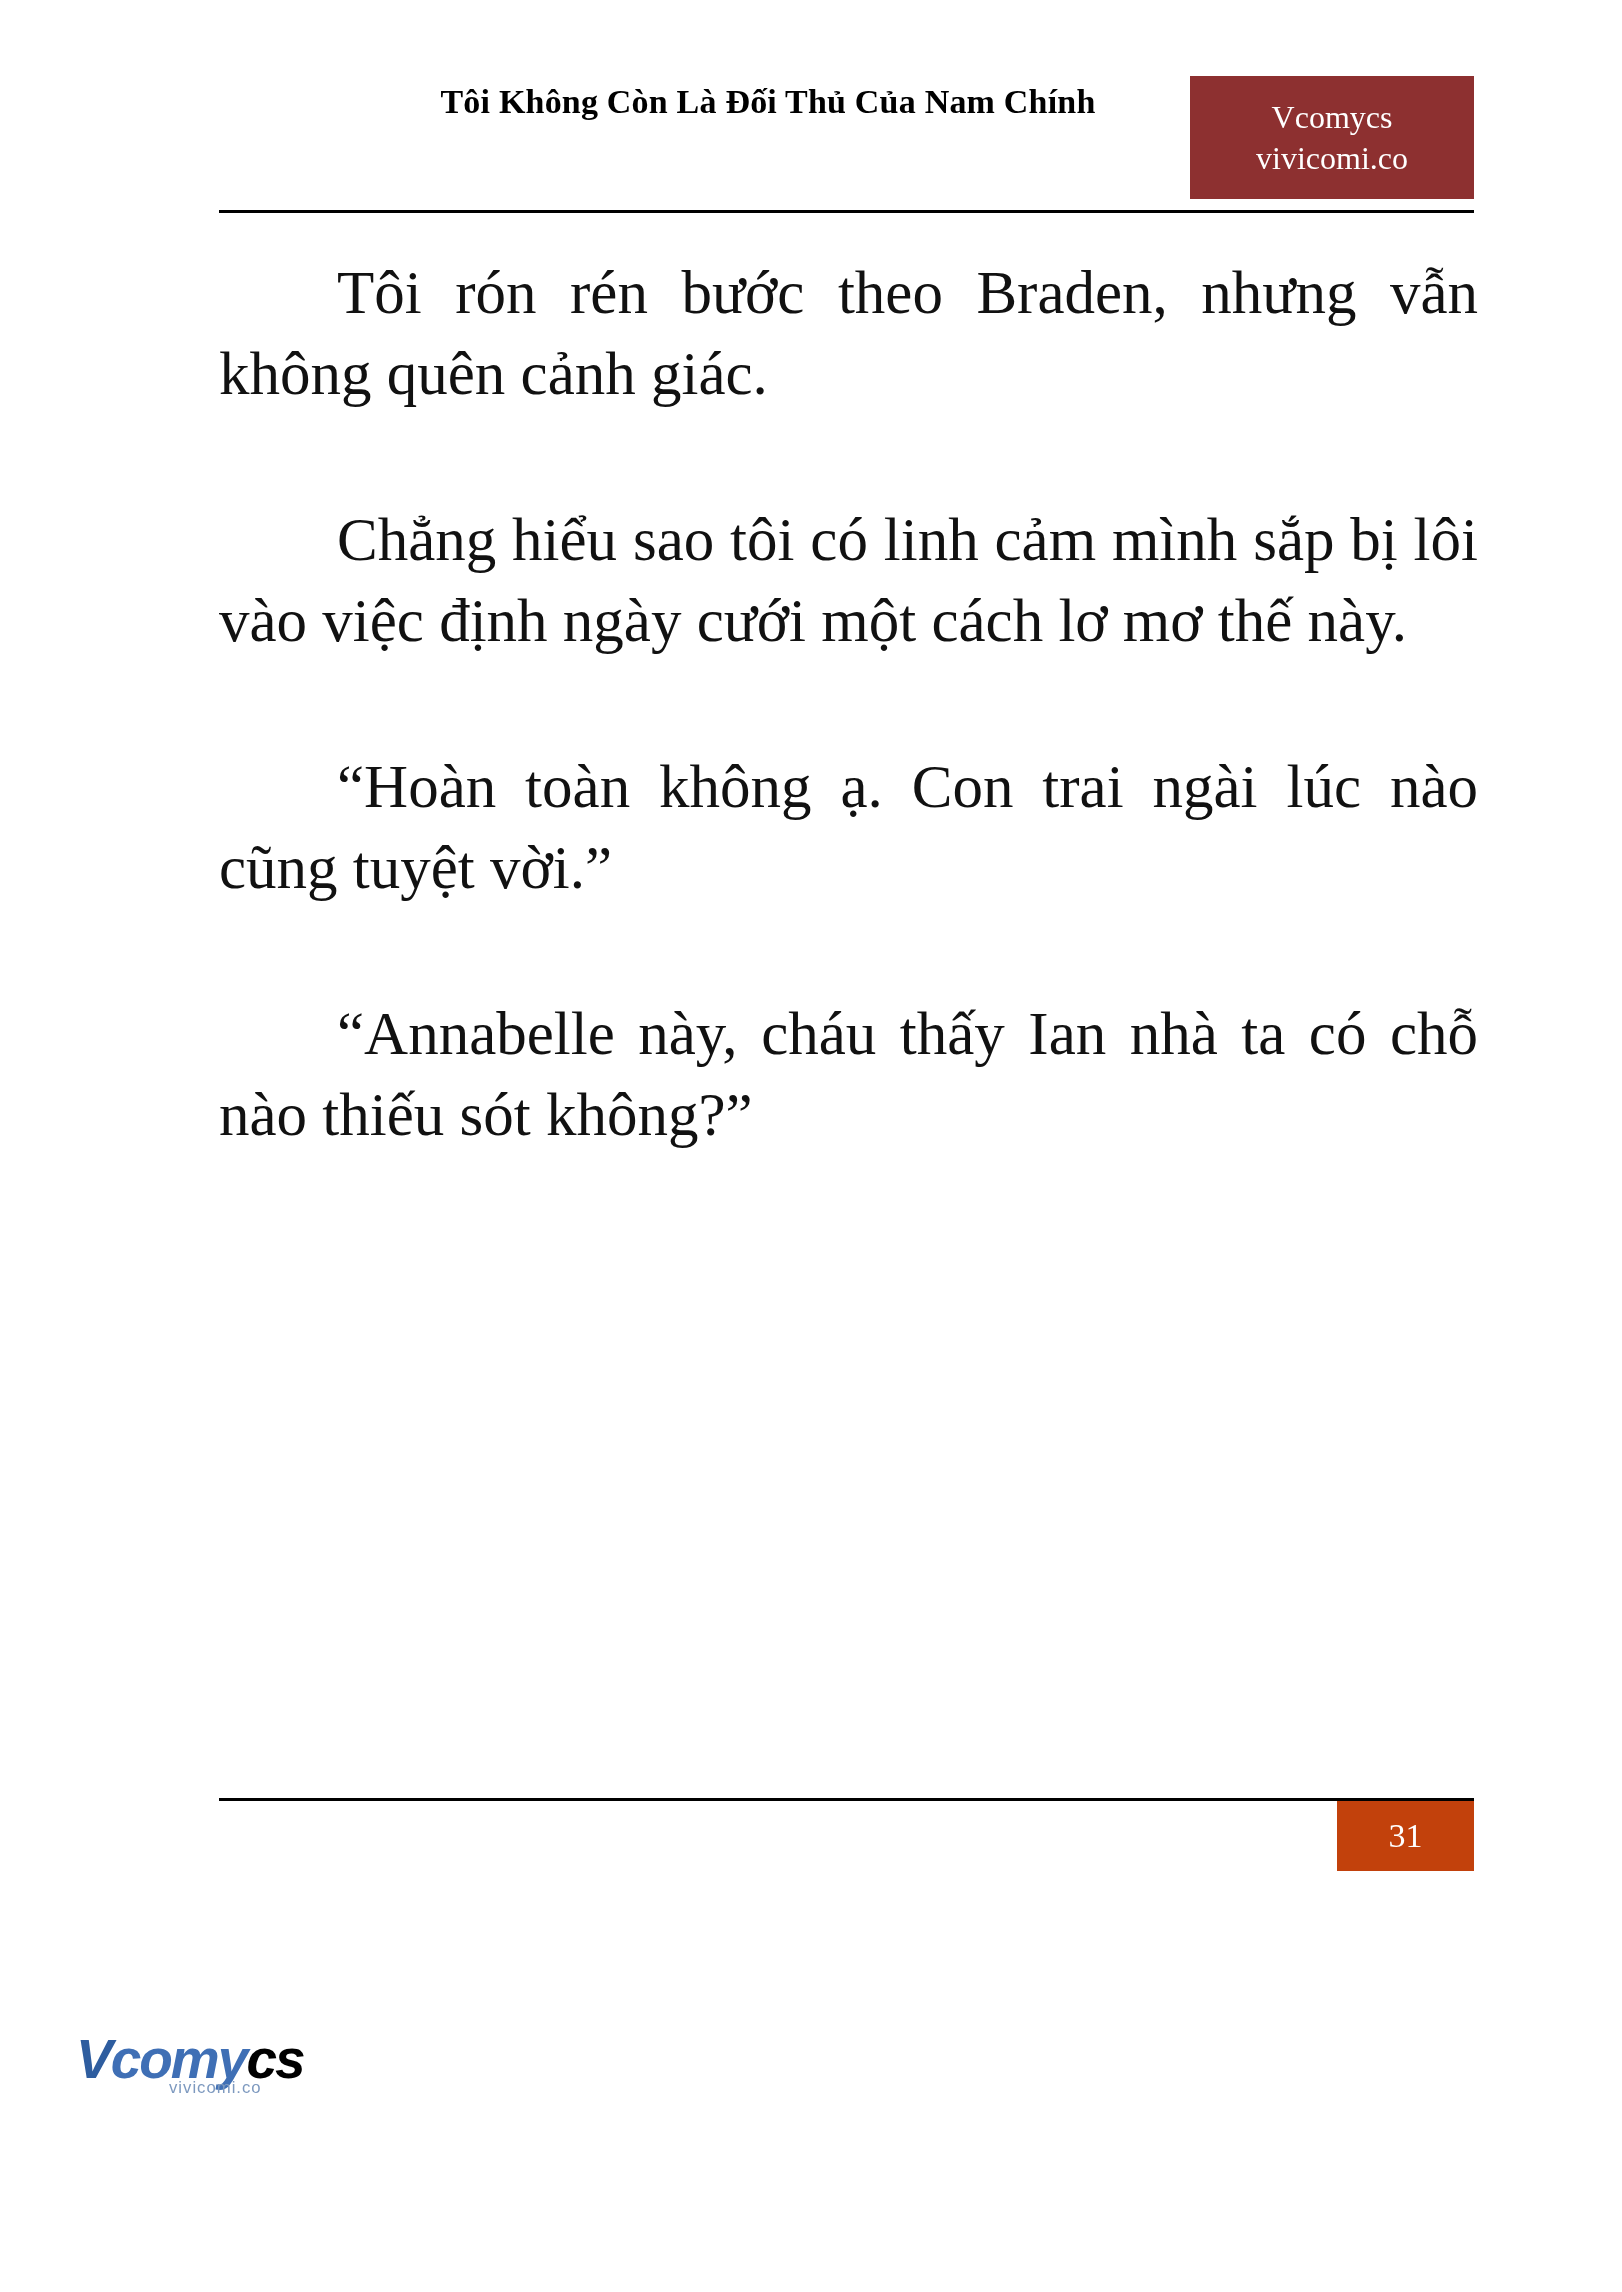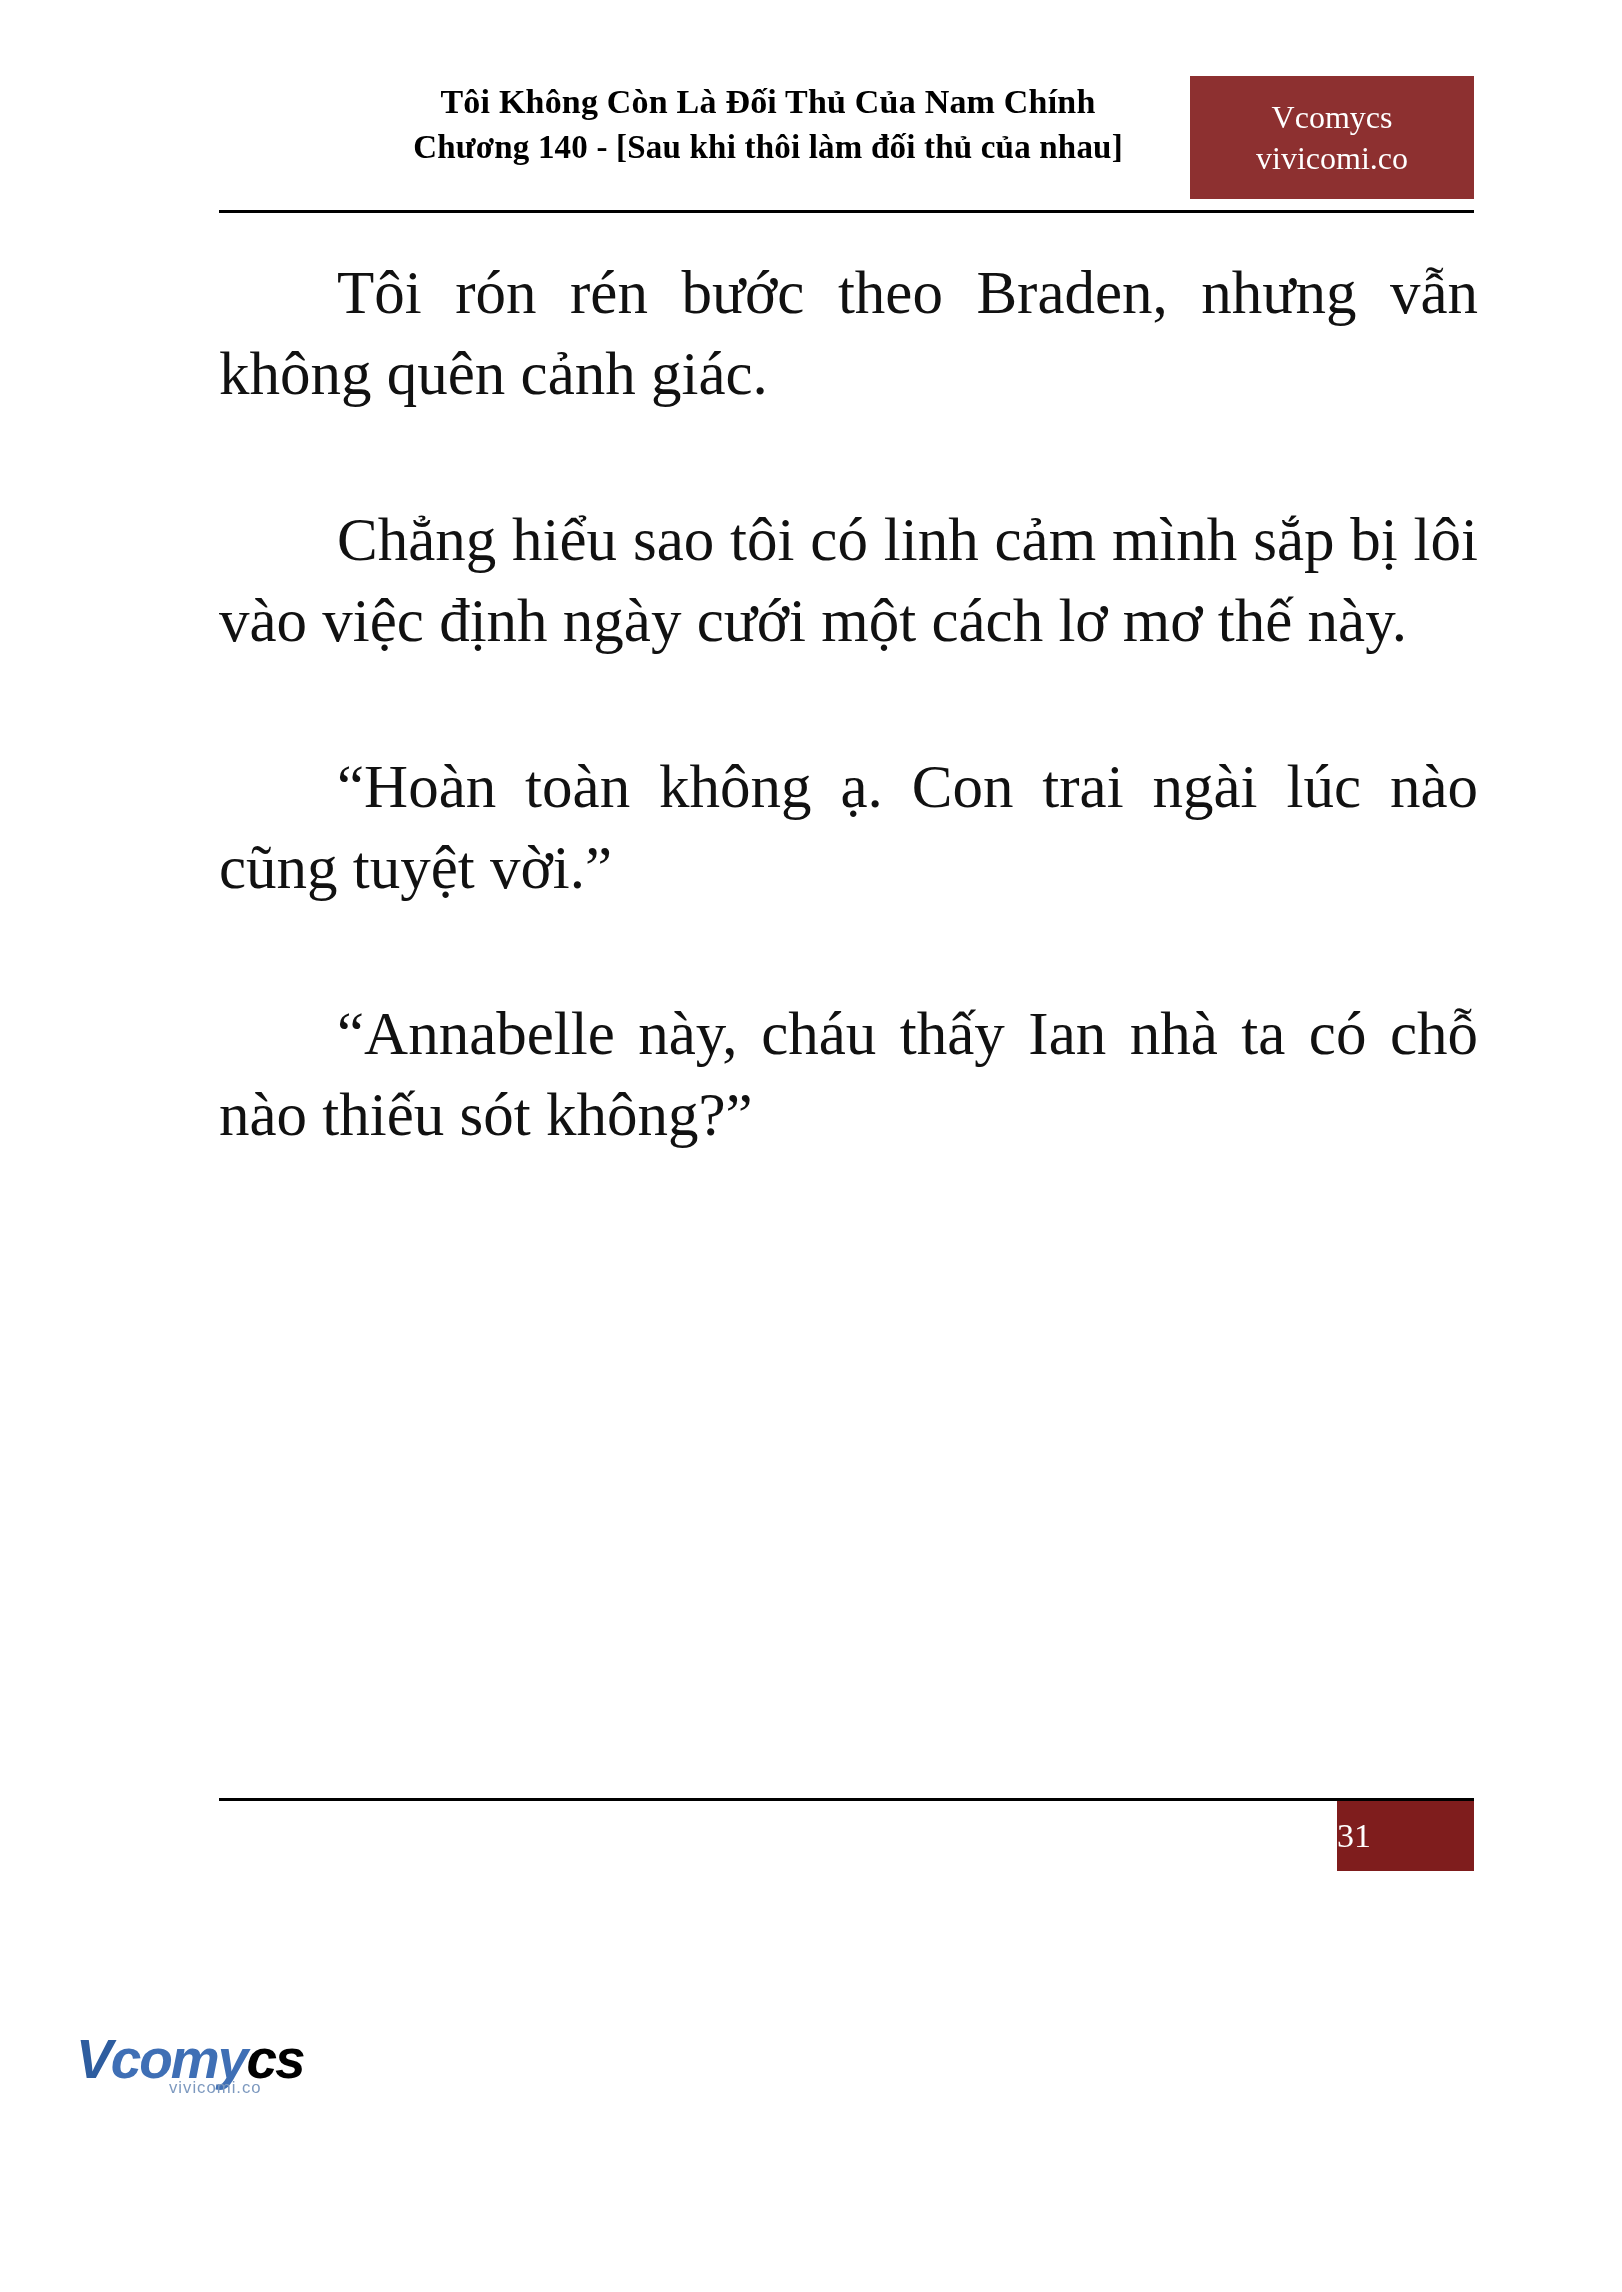--- a/index.html
+++ b/index.html
@@ -141,24 +141,25 @@
   }
   .footer-sep {
     color: #c00000;
   }
   .footer-page {
     position: absolute;
     top: 0px;
     right: 0px;
     width: 137px;
     height: 70px;
-    background: #7f1d1d;
+    background: #c2410c;
     color: #ffffff;
     display: flex;
     align-items: center;
+    justify-content: center;
     font-size: 34px;
     font-family: "Liberation Serif", serif;
   }
 
   
   .watermark {
     position: absolute;
     left: 41px;
     bottom: 27.4px;
     width: 225px;
@@ -192,21 +193,20 @@
   }
 </style>
 </head>
 <body>
 
 <div class="page">
 
   <div class="header">
     <div class="header-text">
       <div class="header-line1">Tôi Không Còn Là Đối Thủ Của Nam Chính</div>
-      <div class="header-line2">Chương 140 - [Sau khi thôi làm đối thủ của nhau]</div>
     </div>
     <div class="header-badge">
       <span>Vcomycs</span>
       <span>vivicomi.co</span>
     </div>
     <div class="header-rule"></div>
   </div>
 
   <div class="content">
     <p class="para last-line-left">Tôi rón rén bước theo Braden, nhưng vẫn không quên cảnh giác.</p>

